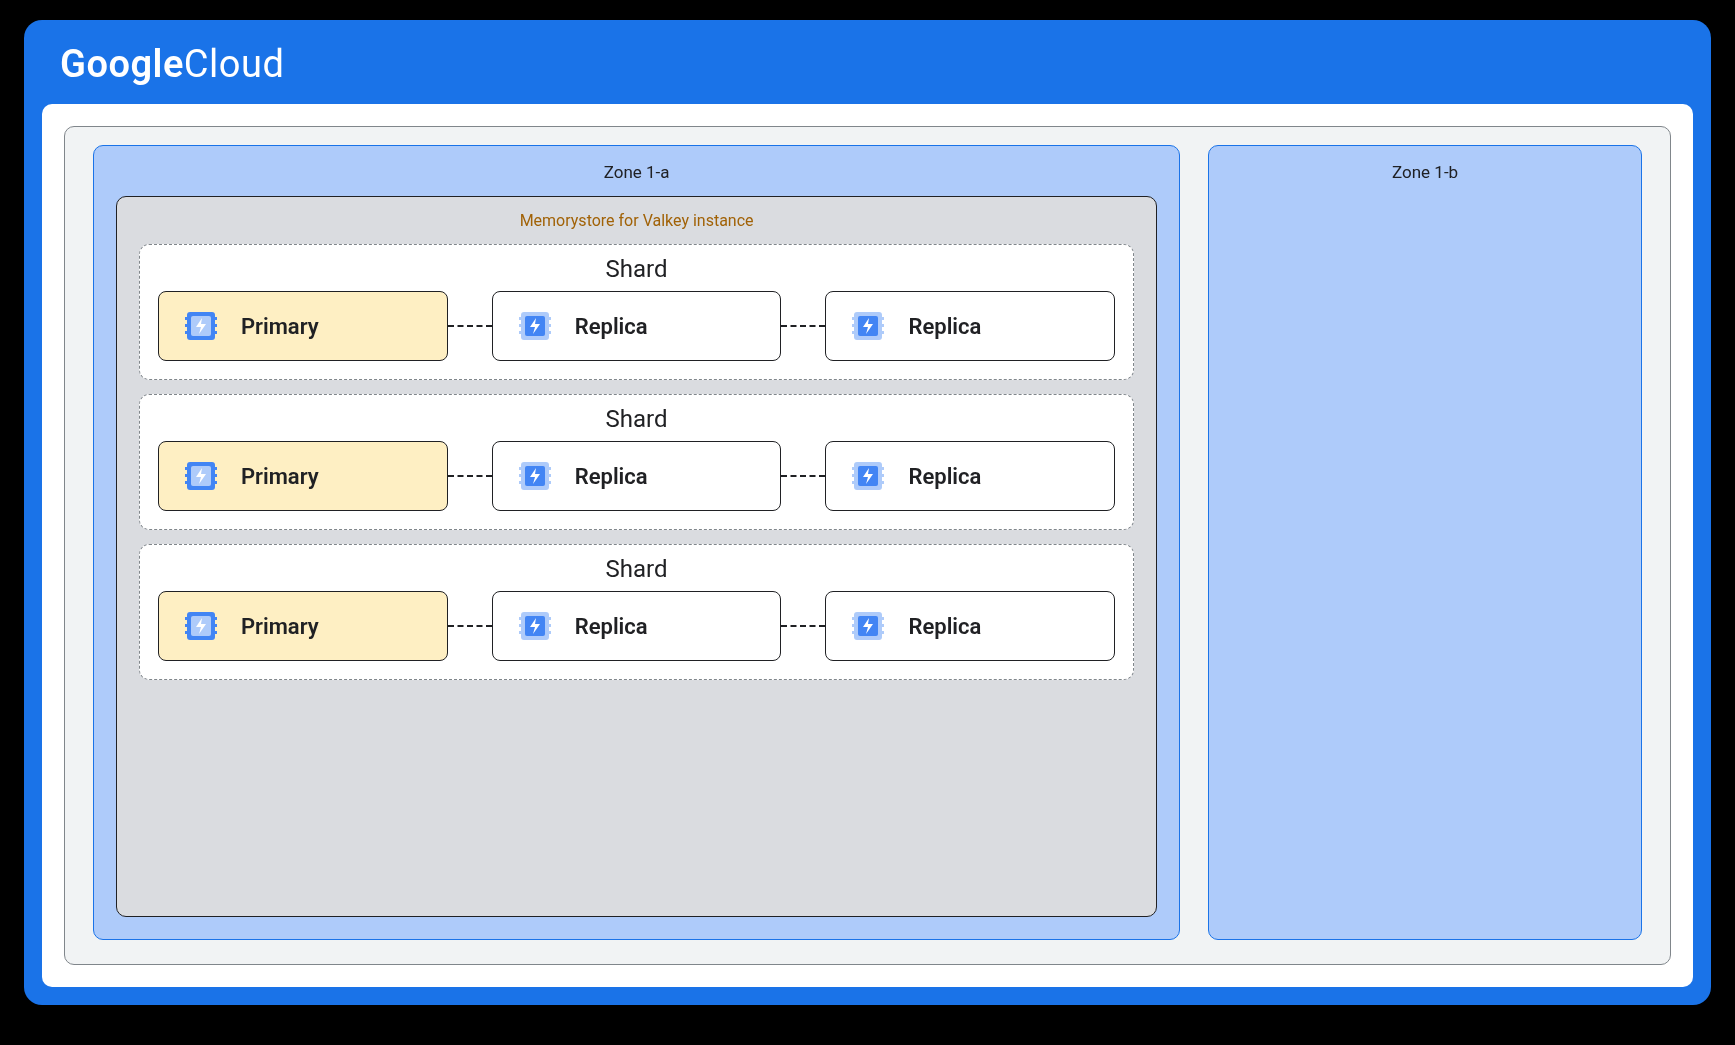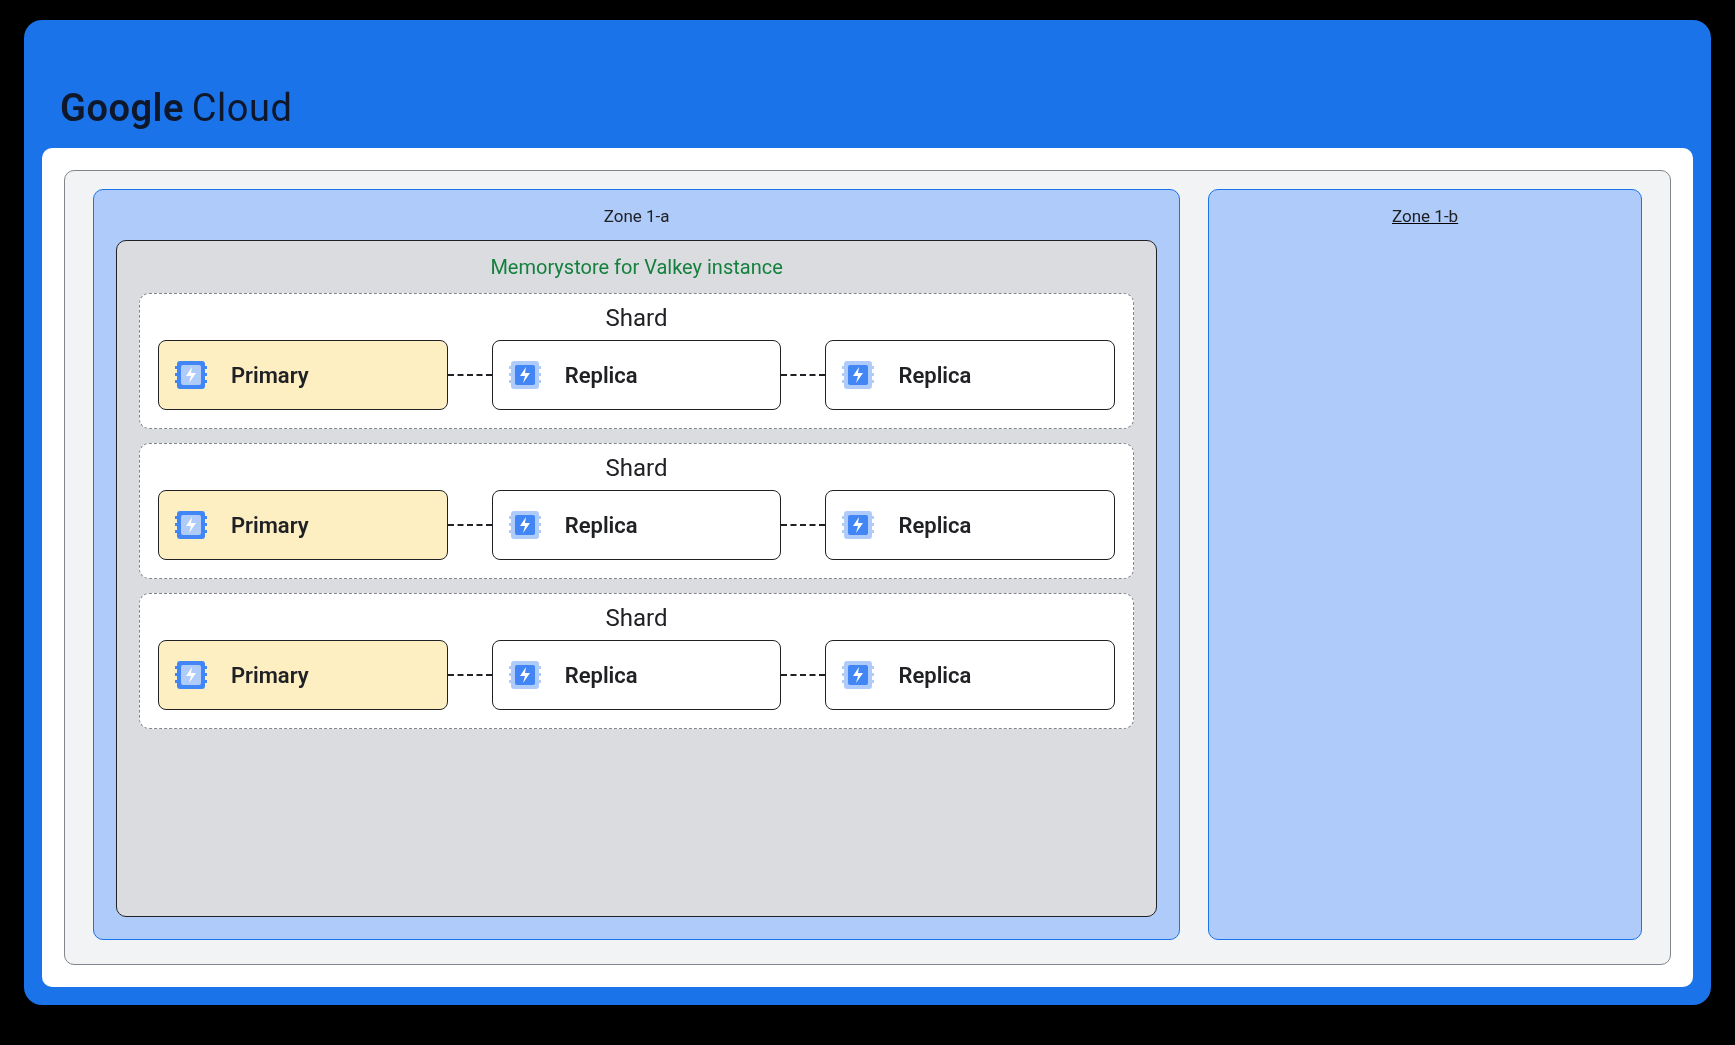--- a/index.html
+++ b/index.html
@@ -13,29 +13,28 @@
   .cloud-frame {
     width: 100%;
     height: 100%;
     background: #1a73e8;
     border-radius: 18px;
     padding: 18px;
     display: flex;
     flex-direction: column;
   }
   .cloud-logo {
-    color: #0f172a;
+    color: #ffffff;
     font-size: 38px;
     font-weight: 400;
     padding: 4px 10px 18px 18px;
     letter-spacing: 0.5px;
     display: flex;
     align-items: center;
-    gap: 8px;
-    margin-top: 44px;
+    gap: 0;
   }
   .cloud-logo .g-bold { font-weight: 600; }
   .white-inner {
     flex: 1;
     background: #fff;
     border-radius: 10px;
     padding: 22px;
   }
   .region {
     width: 100%;
@@ -65,43 +64,42 @@
     padding: 16px 22px 22px 22px;
     display: flex;
     flex-direction: column;
   }
   .zone-a { flex: 7.2; }
   .zones-right {
     flex: 3;
     display: flex;
     flex-direction: column;
     gap: 38px;
-    text-decoration: underline;
   }
   .zone-b, .zone-c { flex: 1; }
   .zone-title {
     text-align: center;
     font-size: 17px;
     color: #202124;
     margin-bottom: 14px;
   }
   .instance {
     flex: 1;
     background: #dadce0;
     border: 1px solid #202124;
     border-radius: 10px;
     padding: 14px 22px 20px 22px;
     display: flex;
     flex-direction: column;
     gap: 14px;
   }
   .instance-title {
     text-align: center;
-    font-size: 20px;
-    color: #15803d;
+    font-size: 16px;
+    color: #a16207;
   }
   .shard {
     background: #fff;
     border: 1.5px dashed #80868b;
     border-radius: 10px;
     padding: 10px 18px 18px 18px;
     display: flex;
     flex-direction: column;
     gap: 8px;
   }
@@ -116,21 +114,21 @@
     gap: 0;
   }
   .node {
     flex: 1;
     height: 70px;
     border: 1.5px solid #202124;
     border-radius: 8px;
     display: flex;
     align-items: center;
     gap: 20px;
-    padding-left: 12px;
+    padding-left: 22px;
     background: #fff;
   }
   .node.primary { background: #feefc3; }
   .node-label {
     font-size: 22px;
     font-weight: 600;
     color: #202124;
   }
   .connector {
     width: 44px;

